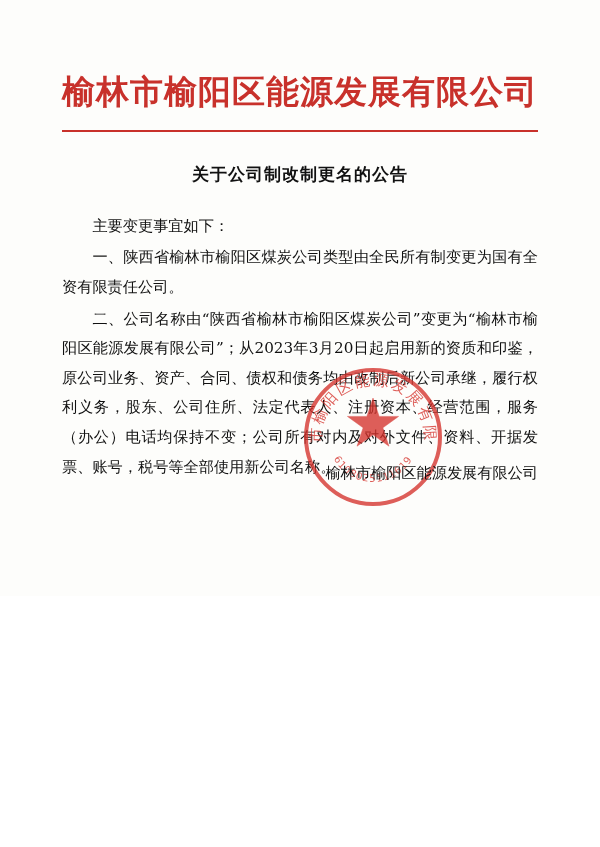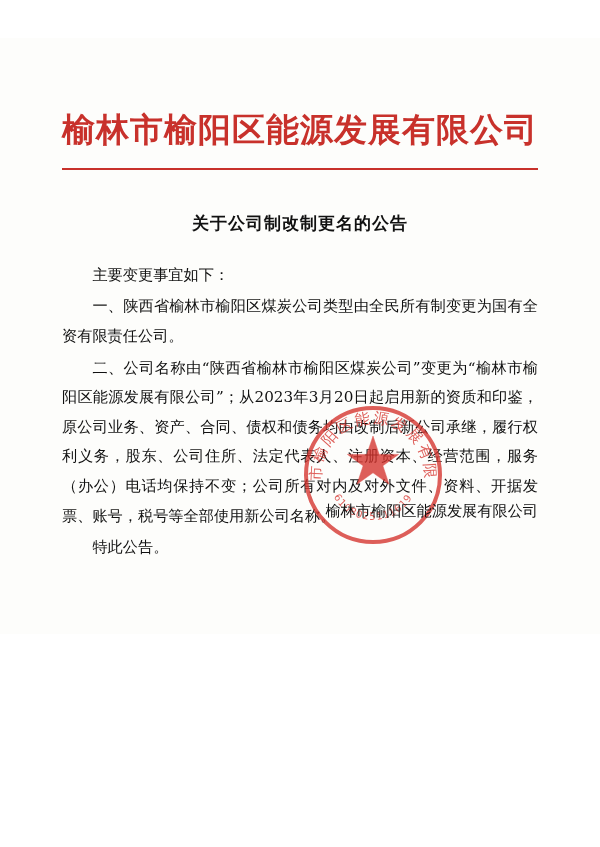--- a/index.html
+++ b/index.html
@@ -13,21 +13,20 @@
     font-family: "DejaVu Serif", "Liberation Serif", serif;
     overflow: hidden;
   }
   .page {
     position: relative;
     width: 600px;
     height: 596px;
     background: #fdfdfb;
     box-sizing: border-box;
     padding: 0 62px;
-    margin-top: 38px;
   }
   .doc-title {
     text-align: center;
     color: #c8312b;
     font-family: "DejaVu Serif", "Liberation Serif", serif;
     font-weight: bold;
     font-size: 33px;
     letter-spacing: 1px;
     margin: 0;
     padding-top: 72px;
@@ -39,21 +38,21 @@
     height: 2px;
     background: #c8312b;
     width: 100%;
   }
   .subtitle {
     text-align: center;
     font-size: 17px;
     font-weight: bold;
     color: #111;
     margin: 0;
-    padding-top: 42px;
+    padding-top: 31px;
     letter-spacing: 1px;
   }
   .body-text {
     padding-top: 26px;
   }
   .para {
     font-size: 15.2px;
     line-height: 1.95;
     color: #111;
     text-align: justify;
@@ -98,21 +97,20 @@
 
   <h1 class="doc-title">榆林市榆阳区能源发展有限公司</h1>
   <div class="title-rule"></div>
 
   <h2 class="subtitle">关于公司制改制更名的公告</h2>
 
   <div class="body-text">
     <p class="para">主要变更事宜如下：</p>
     <p class="para">一、陕西省榆林市榆阳区煤炭公司类型由全民所有制变更为国有全资有限责任公司。</p>
     <p class="para">二、公司名称由“陕西省榆林市榆阳区煤炭公司”变更为“榆林市榆阳区能源发展有限公司”；从2023年3月20日起启用新的资质和印鉴，原公司业务、资产、合同、债权和债务均由改制后新公司承继，履行权利义务，股东、公司住所、法定代表人、注册资本、经营范围，服务（办公）电话均保持不变；公司所有对内及对外文件、资料、开据发票、账号，税号等全部使用新公司名称。</p>
-    <p class="para">特此公告。</p>
   </div>
 
   <div class="seal">
     <svg width="146" height="146" viewBox="0 0 146 146" xmlns="http://www.w3.org/2000/svg">
       <defs>
         <path id="sealArc" d="M 21,73 A 52,52 0 1 1 125,73" fill="none"></path>
         <path id="sealArcBottom" d="M 28,73 A 45,45 0 0 0 118,73" fill="none"></path>
       </defs>
       <circle cx="73" cy="73" r="67" fill="none" stroke="#d5322c" stroke-width="4"></circle>
       <g fill="#d5322c" stroke="#d5322c" stroke-width="0.5">

